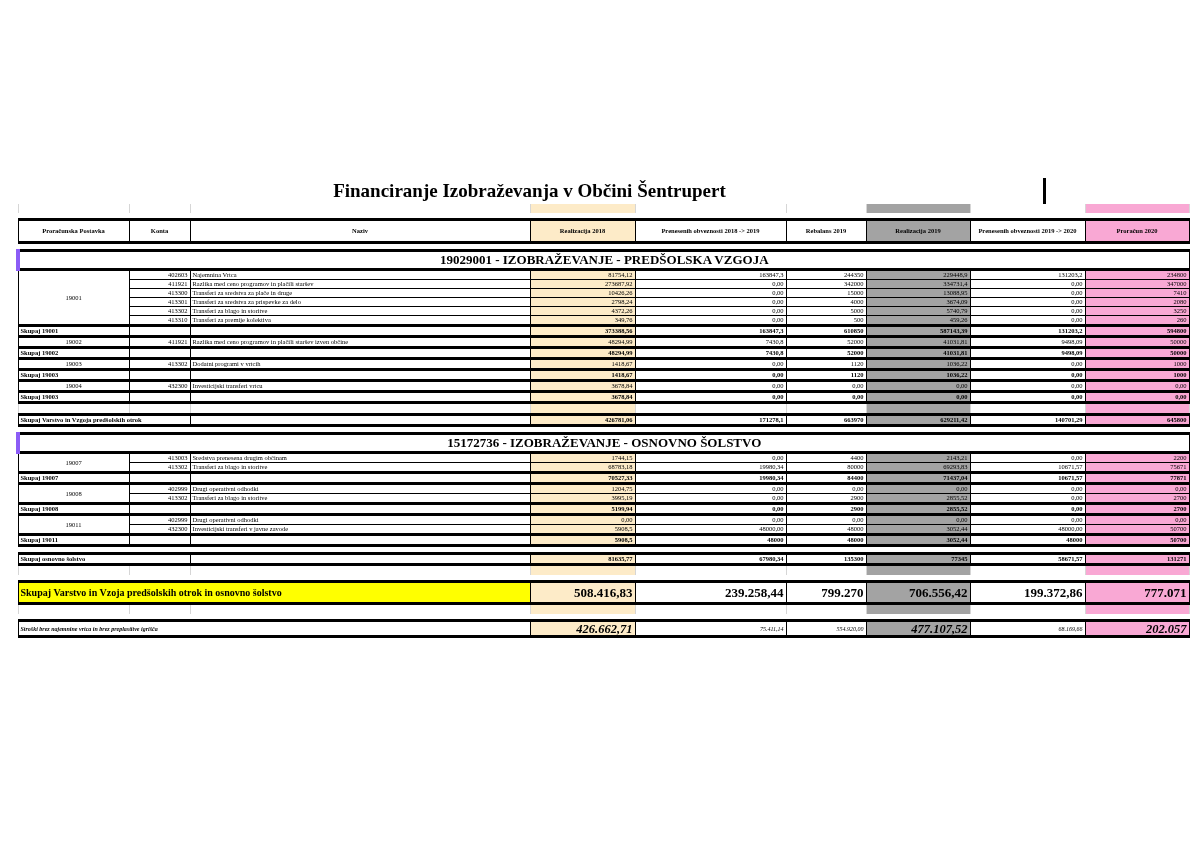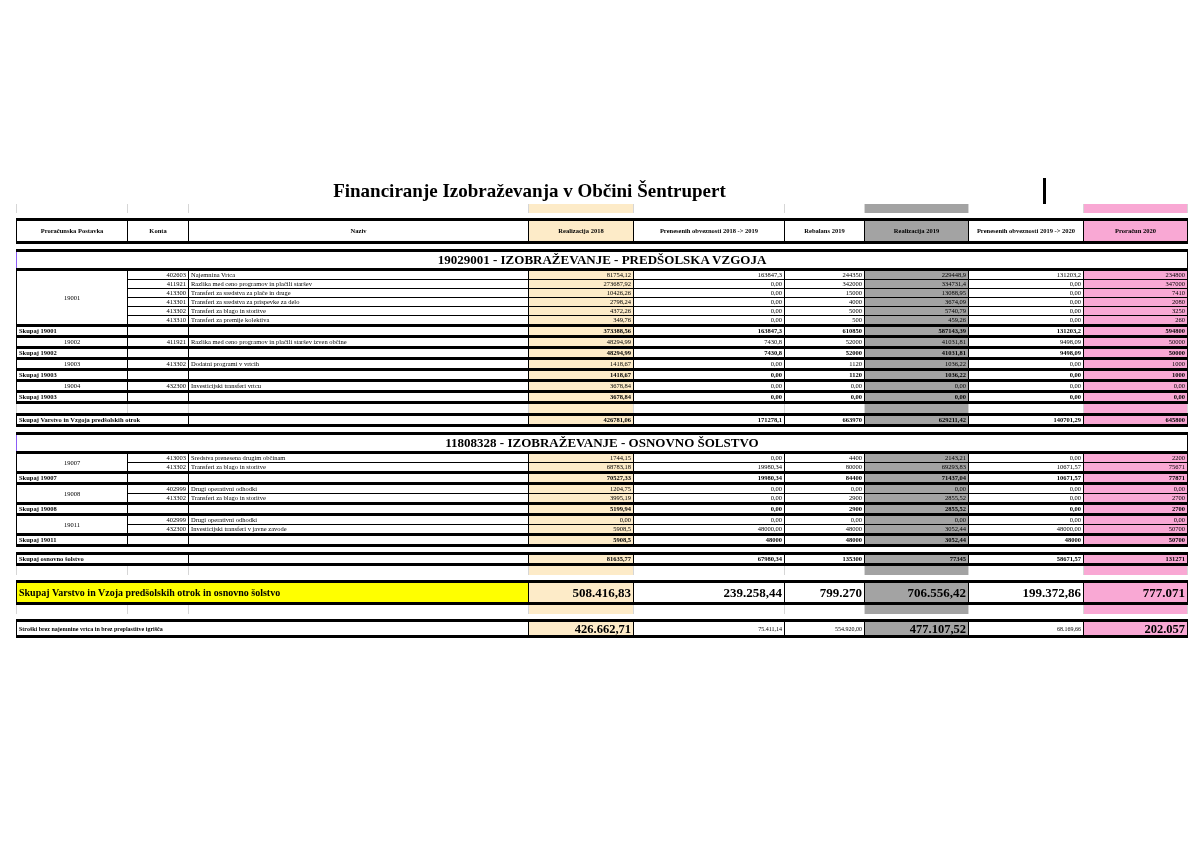--- a/index.html
+++ b/index.html
@@ -14,26 +14,26 @@
   .y18{background:#fdebc8;}
   .b19{background:#a3a3a3;}
   .g20{background:#f9a8d4;}
   .b{font-weight:bold;}
   tr.thick-top td{border-top:3px solid #000;}
   tr.thick-bot td{border-bottom:3px solid #000;}
   tr.thin td{border-bottom:1px solid #000;}
   tr.empty td{border-left:1px solid #d6d6d6;border-right:1px solid #d6d6d6;height:9px;}
   tr.hdr td{height:20px;font-weight:bold;text-align:center;font-size:6.5px;line-height:8px;white-space:normal;}
   tr.section td{height:16px;font-size:13px;font-weight:bold;text-align:center;border-left:none;border-right:none;}
-  tr.section td.lb{border-left:1px solid #8b5cf6;}
+  tr.section td.lb{border-left:4px solid #8b5cf6;}
   tr.section td.rb{border-right:1px solid #000;}
   tr.gap td{border:none;height:5px;}
   tr.grand td{height:19px;font-size:13px;font-weight:bold;}
   tr.grand td.lbl{background:#ffff00;font-size:10px;}
-  tr.cost td{height:13px;}
+  tr.cost td{height:13px;font-style:italic;}
   tr.cost td.big{font-size:12.5px;font-weight:bold;}
   tr.cost td.sm{font-size:6px;}
 </style>
 </head>
 <body>
 
 <div id="sheet">
   <div class="title">
     <span>Financiranje Izobraževanja  v Občini Šentrupert</span>
   </div>
@@ -237,21 +237,21 @@
           <td class="num  b">171278,1</td>
           <td class="num  b">663970</td>
           <td class="num b19 b">629211,42</td>
           <td class="num  b">140701,29</td>
           <td class="num g20 b">645800</td>
         </tr>
         <tr class="gap">
           <td colspan="9"></td>
         </tr>
         <tr class="section thick-top thick-bot">
-          <td class="lb rb" colspan="9">11808328 - IZOBRAŽEVANJE - OSNOVNO ŠOLSTVO</td>
+          <td class="lb rb" colspan="9">15172736 - IZOBRAŽEVANJE - OSNOVNO ŠOLSTVO</td>
         </tr>
         <tr class="thin">
           <td class="c" rowspan="2">19007</td>
           <td class="num">413003</td>
           <td>Sredstva prenesena drugim občinam</td>
           <td class="num y18">1744,15</td>
           <td class="num ">0,00</td>
           <td class="num ">4400</td>
           <td class="num b19">2143,21</td>
           <td class="num ">0,00</td>

